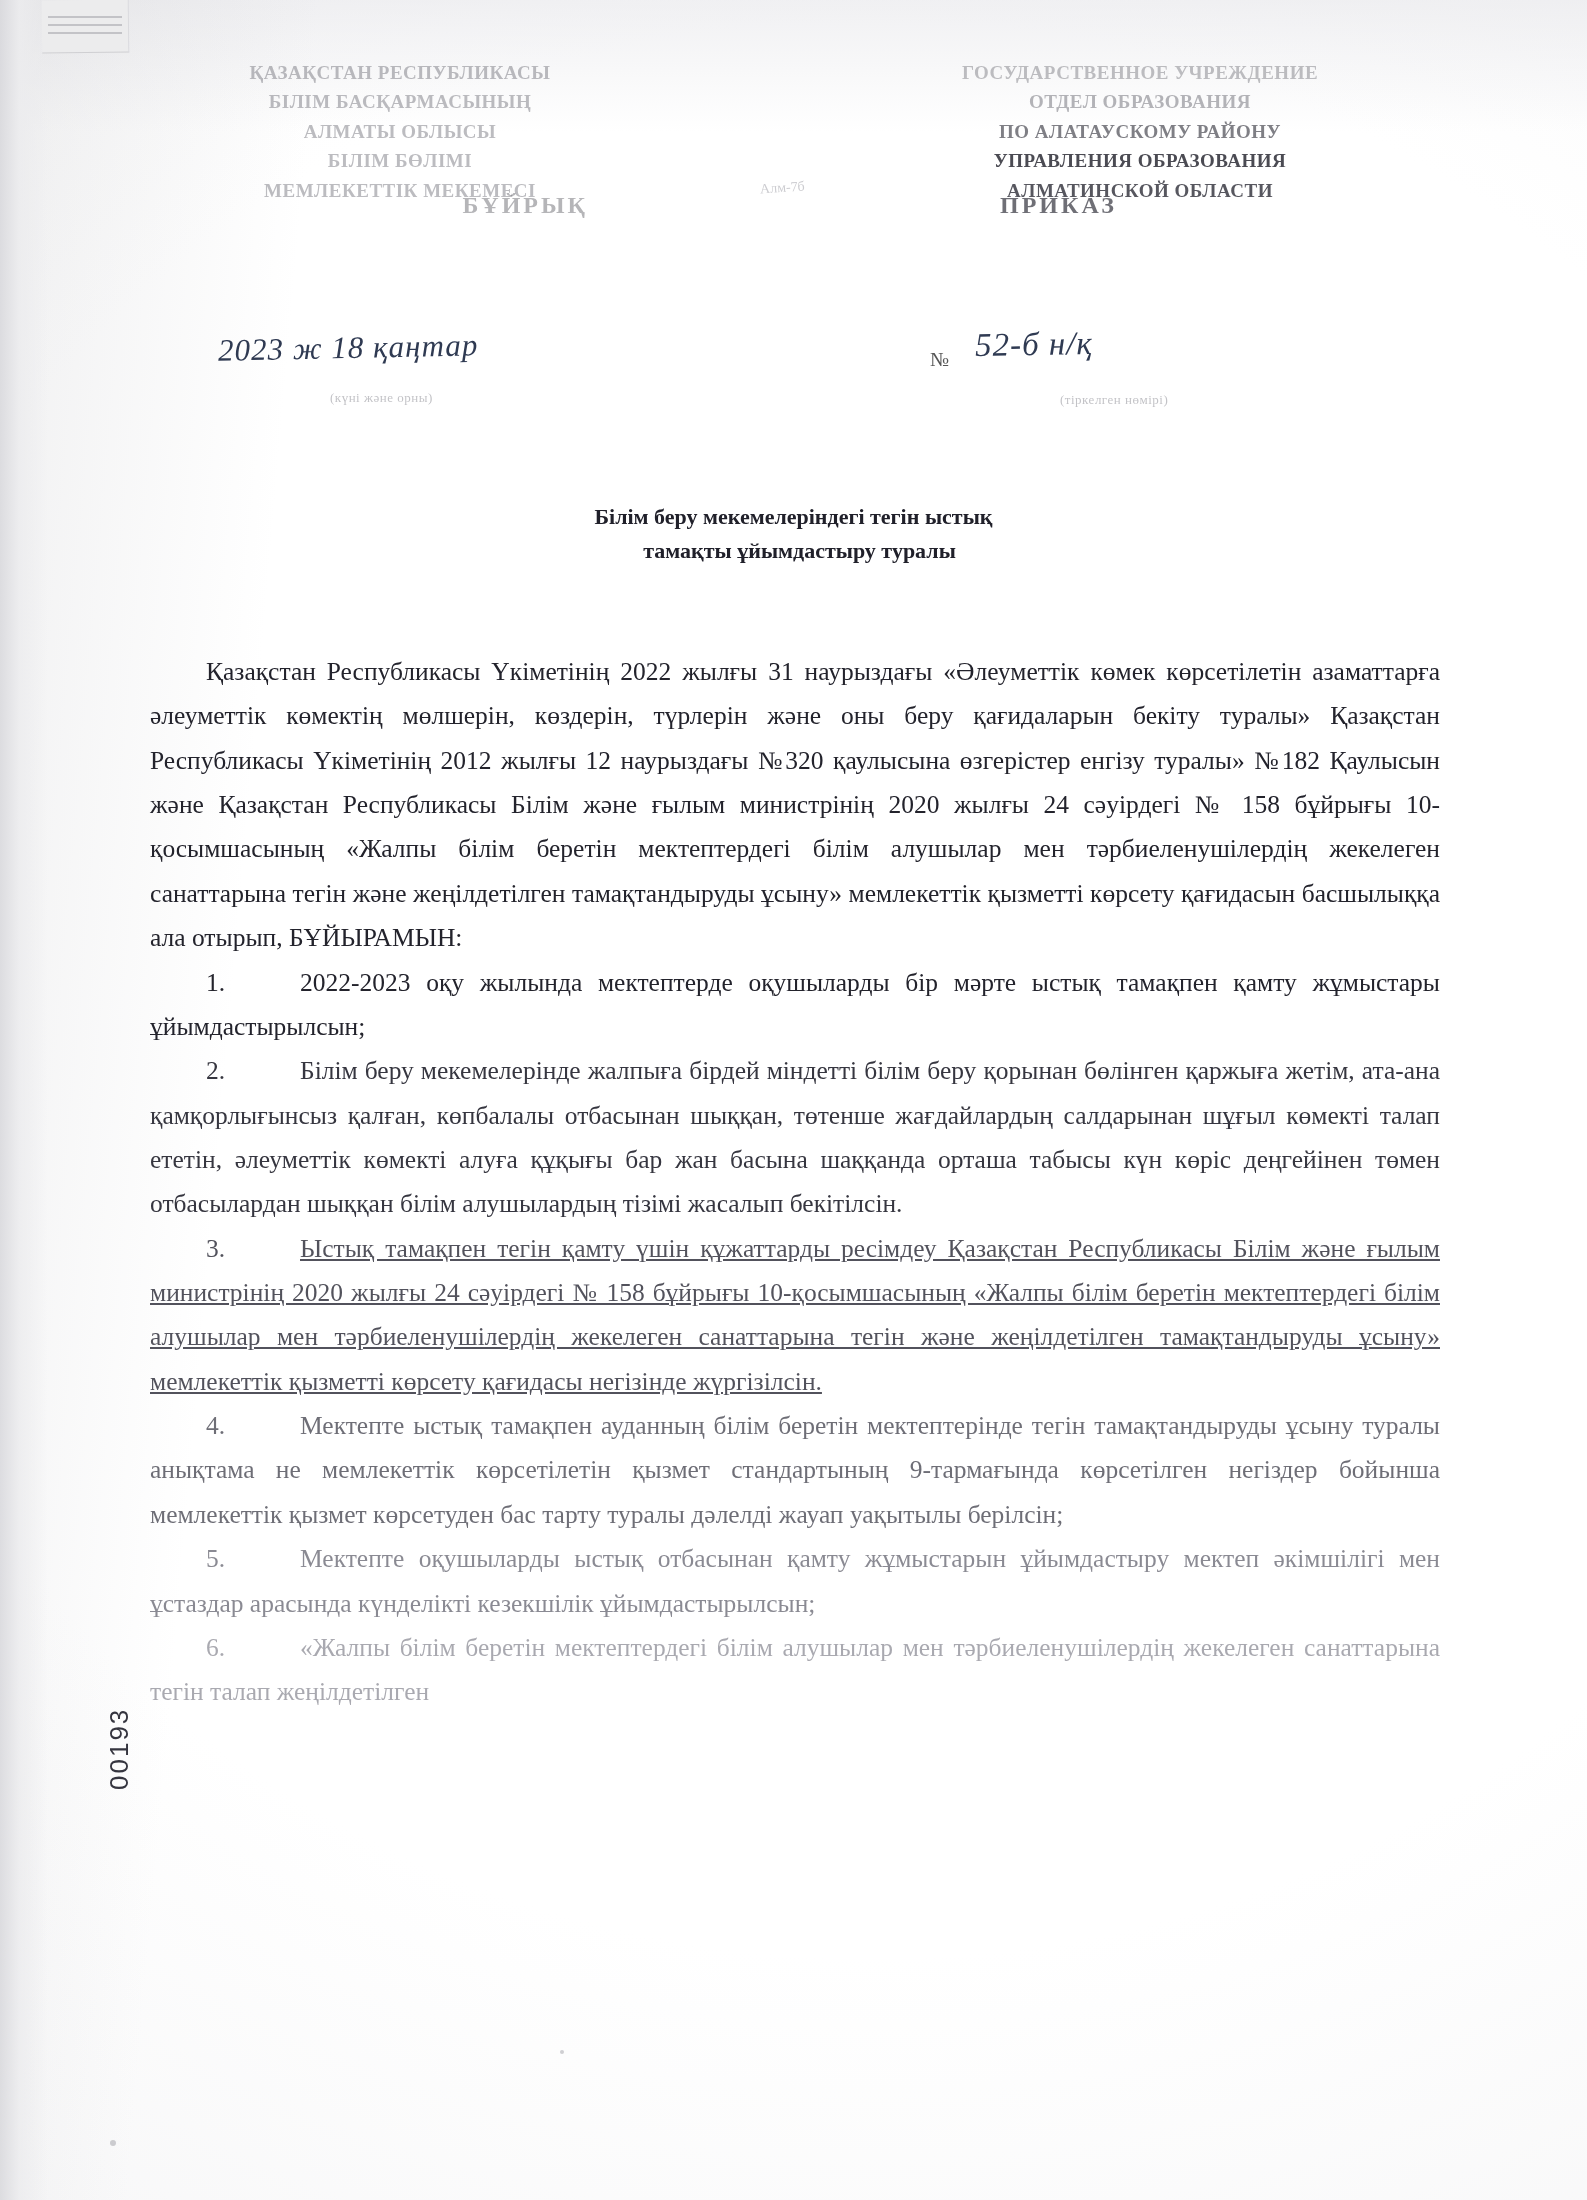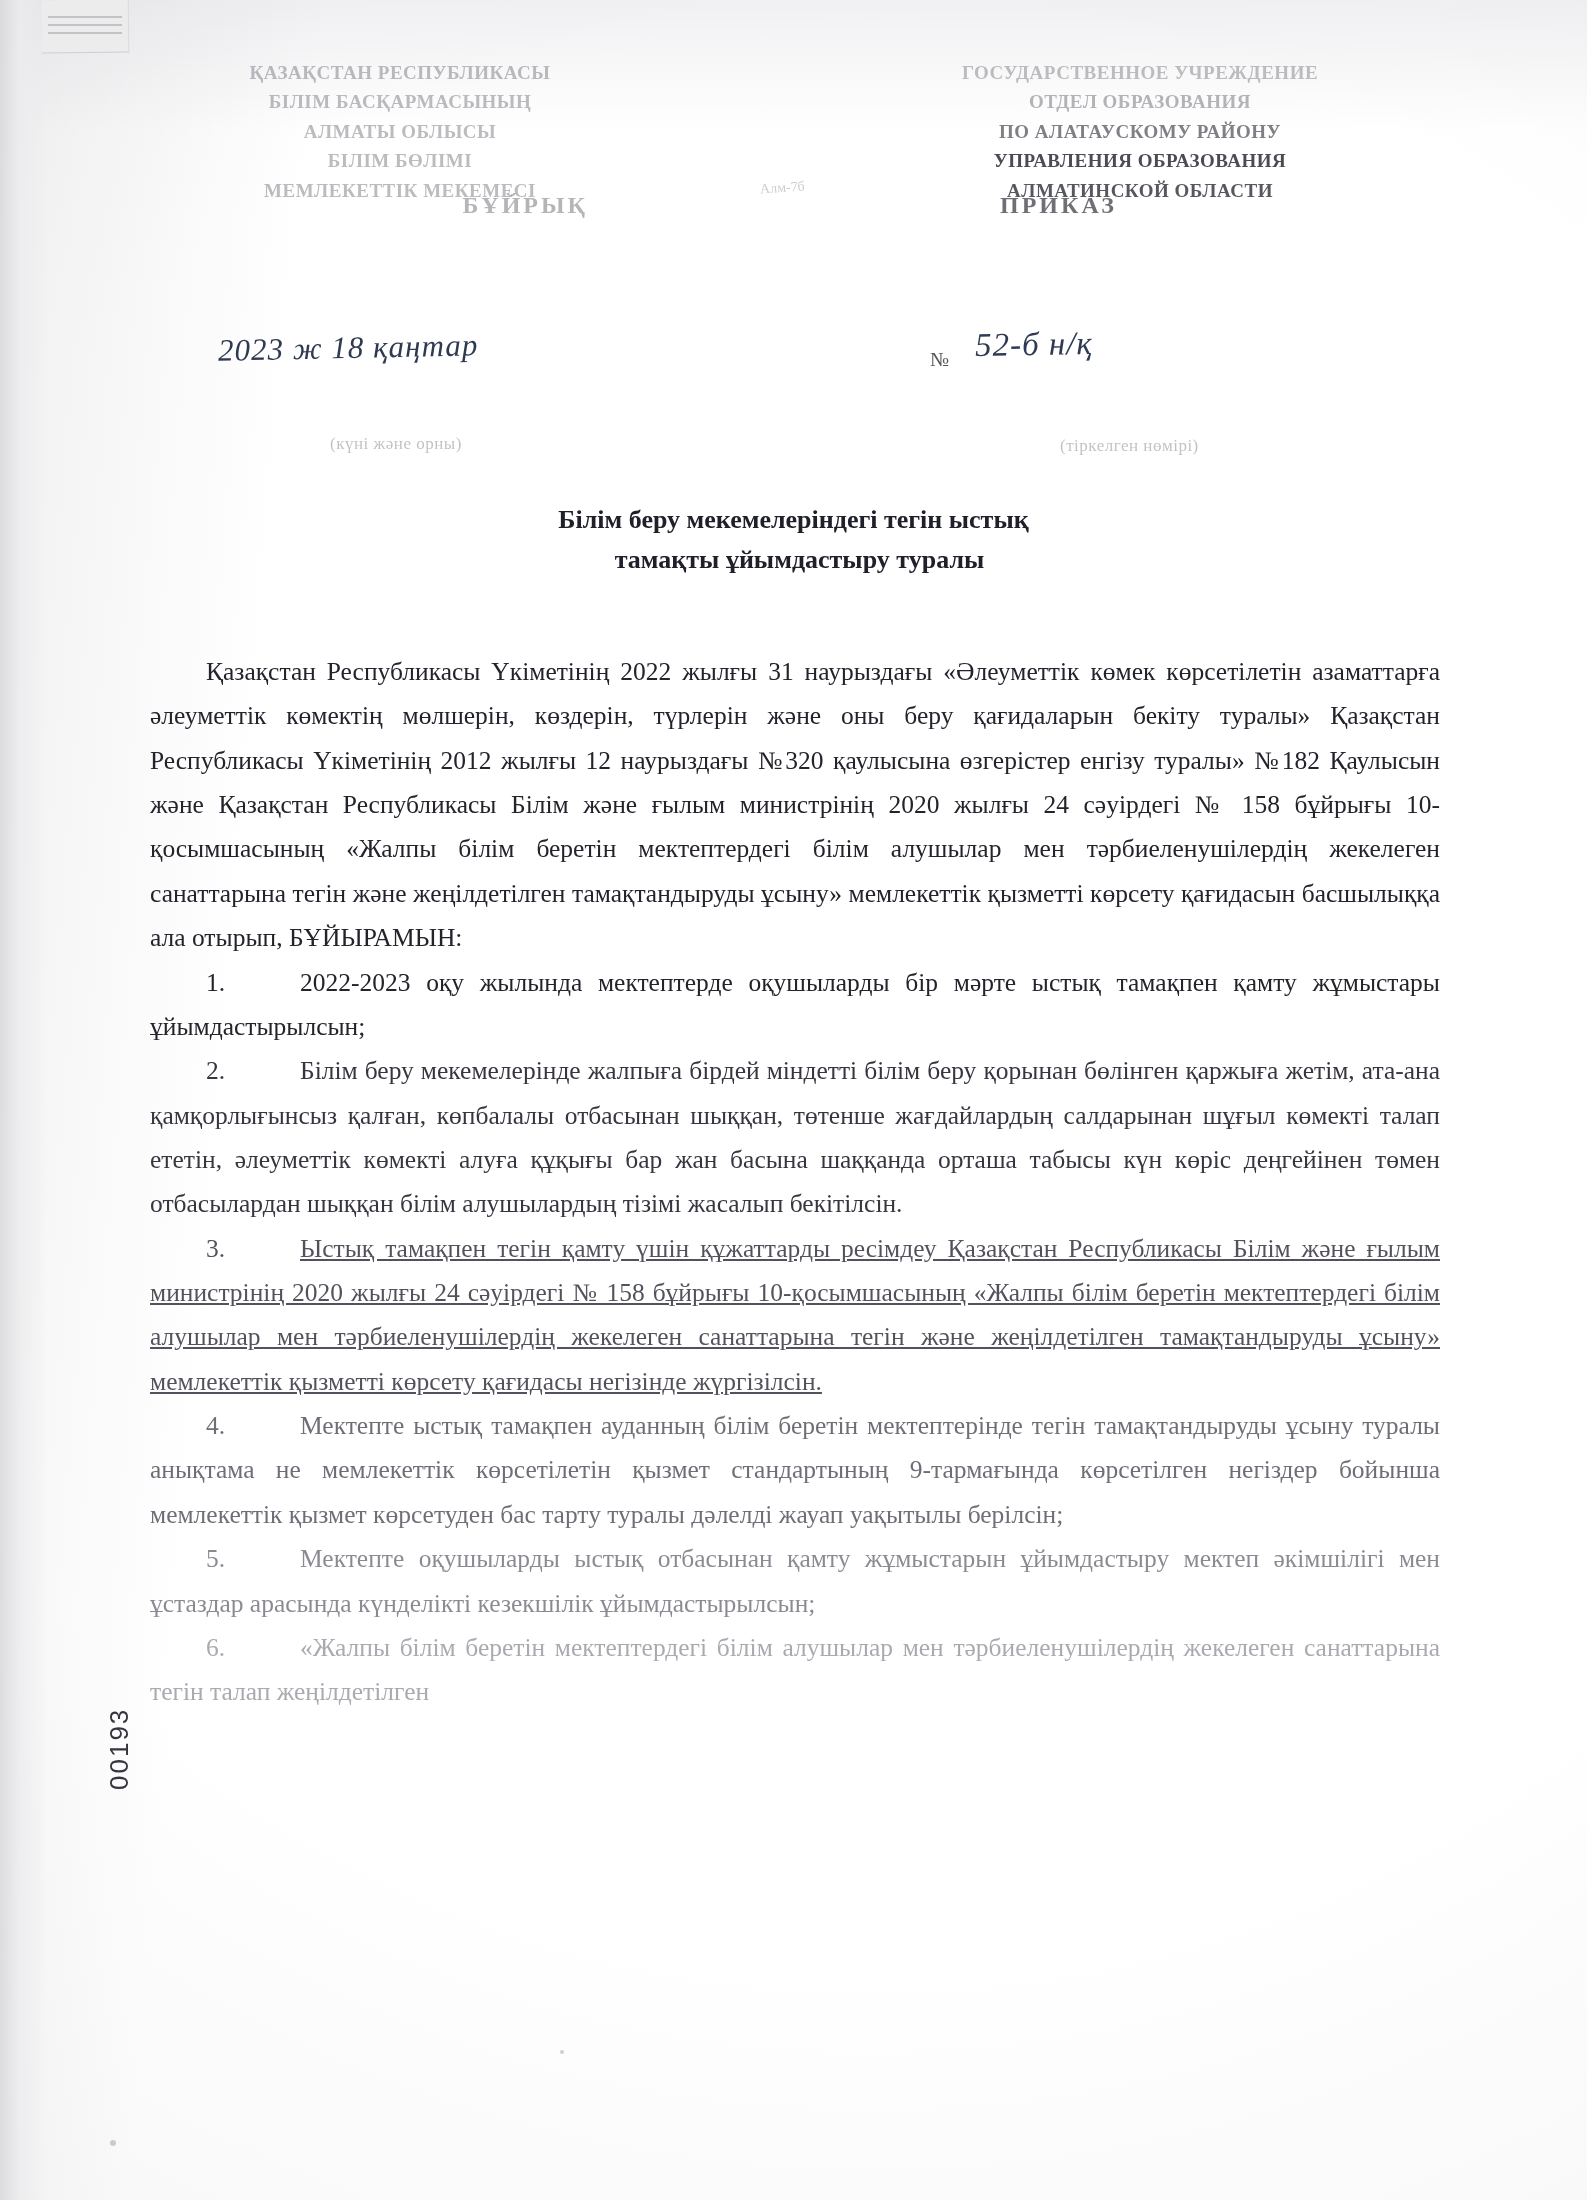--- a/index.html
+++ b/index.html
@@ -123,36 +123,35 @@
   }
   .hand-date { left: 218px; top: 330px; transform: rotate(-1.2deg); }
   .hand-no-prefix {
     position: absolute; left: 930px; top: 348px;
     font-size: 20px; color: #555; font-family: "Liberation Serif", serif;
   }
   .hand-number { left: 975px; top: 326px; transform: rotate(-1deg); font-size: 33px; }
 
   .caption {
     position: absolute;
-    font-size: 17px;
+    font-size: 13px;
     color: rgba(120,120,128,0.45);
     letter-spacing: .5px;
-    margin-top: 44px;
   }
   .caption-left { left: 330px; top: 390px; }
   .caption-right { left: 1060px; top: 392px; }
 
   
   .title {
     position: absolute;
     left: 0; right: 0;
     top: 500px;
     text-align: center;
     font-weight: 700;
-    font-size: 26px;
+    font-size: 22px;
     line-height: 1.55;
     color: #20202a;
   }
   .title .t2 { display: block; margin-left: 12px; }
 
   
   .body-text {
     position: absolute;
     left: 150px;
     top: 650px;

